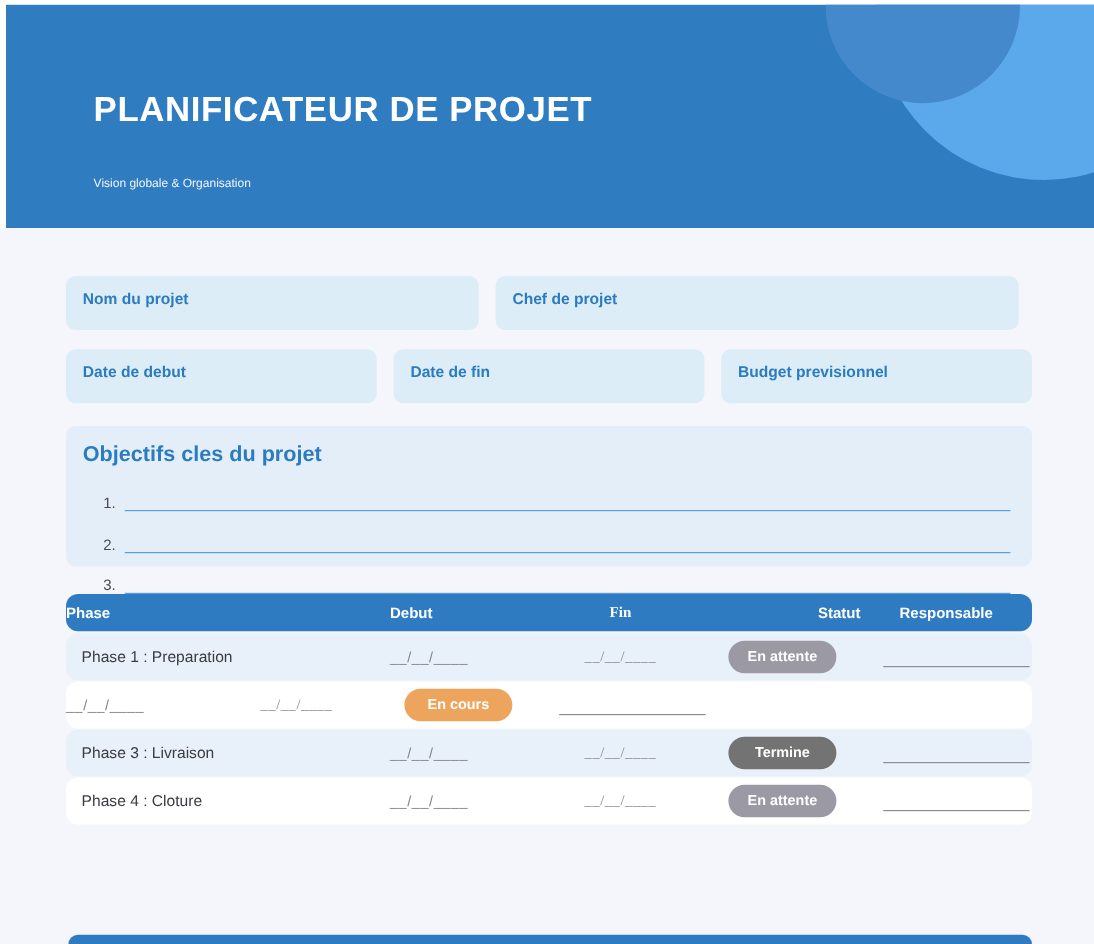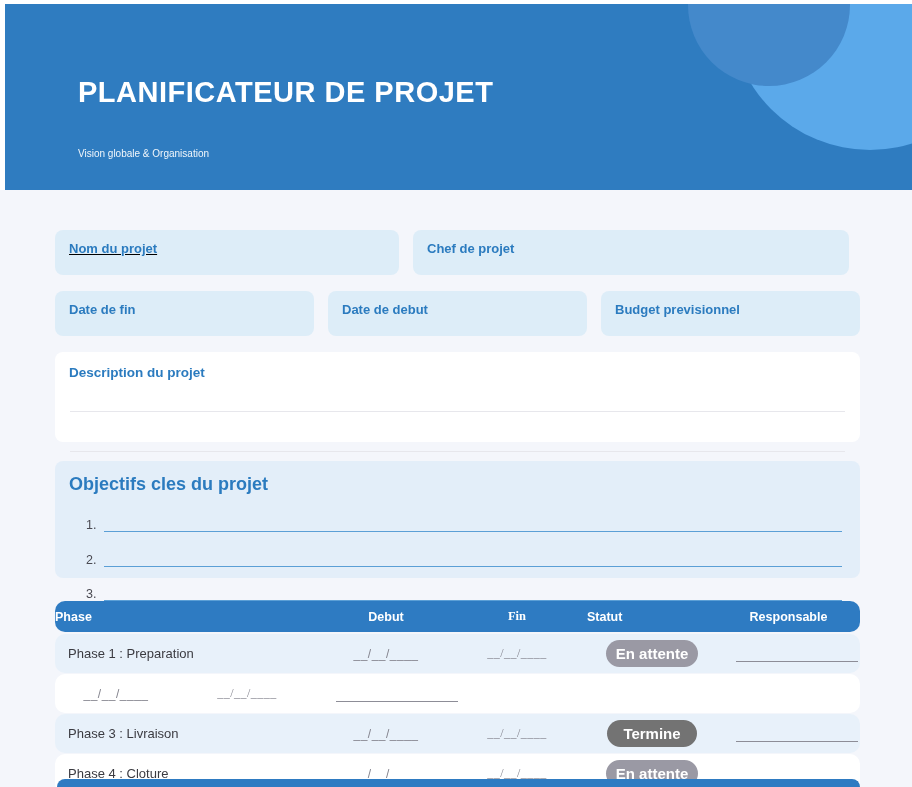--- a/index.html
+++ b/index.html
@@ -21,21 +21,21 @@
   .hero-subtitle{position:absolute;left:73px;top:144px;color:rgba(255,255,255,.93);font-size:10px;}
 
   
   .body-area{position:absolute;top:190px;left:0;right:0;bottom:0;background:var(--page-bg);padding-left:55px;}
   .content{width:805px;}
 
   .field-row{display:flex;gap:14px;}
   .field-row.r1{margin-top:40px;}
   .field-row.r2{margin-top:16px;}
   .field{background:var(--field-bg);border-radius:8px;height:45px;padding:11px 14px;}
-  .field.w1{width:344px;text-decoration:underline;} .field.w2{width:436px;} .field.w3{width:259px;}
+  .field.w1{width:344px;} .field.w2{width:436px;} .field.w3{width:259px;}
   .field-label{color:var(--label-blue);font-size:13px;font-weight:bold;}
 
   .desc-card{margin-top:16px;background:#ffffff;border-radius:8px;height:90px;padding:13px 14px;}
   .card-title{color:var(--label-blue);font-size:13.5px;font-weight:bold;}
   .desc-line{border-bottom:1px solid #e7e7ec;height:0;margin:0 1px;}
   .desc-line.l1{margin-top:31px;} .desc-line.l2{margin-top:39px;}
 
   .obj-card{margin-top:19px;background:var(--section-light-bg);border-radius:8px;height:117px;padding:13px 14px;overflow:visible;}
   .obj-card .card-title{font-size:18px;}
   .obj-item{display:flex;align-items:flex-end;margin-left:17px;margin-right:4px;}
@@ -45,28 +45,28 @@
 
   
   .tbl{margin-top:23px;}
   .tbl-header{display:flex;background:var(--table-header-bg);border-radius:10px;height:31px;align-items:center;color:#fff;font-size:12.5px;font-weight:bold;}
   .tbl-row{display:flex;align-items:center;height:39px;border-radius:10px;margin-top:1px;font-size:13px;color:var(--text-dark);}
   .tbl-row:nth-child(odd){background:#ffffff;}
   .tbl-row:nth-child(even){background:var(--row-stripe);}
   .tbl-header{margin-bottom:2px;}
   .col-phase{width:270px;padding-left:13px;}
   .tbl-header .col-phase{text-align:left;padding-left:0;}
-  .col-debut{width:122px;text-align:center;}
+  .col-debut{width:122px;text-align:left;}
   .col-fin{width:140px;text-align:center;font-family:Liberation Serif, serif;}
   .col-statut{width:130px;display:flex;justify-content:center;}
-  .tbl-header .col-statut{display:block;text-align:left;}
+  .tbl-header .col-statut{display:block;text-align:right;}
   .col-resp{width:143px;display:flex;justify-content:flex-end;padding-right:2px;}
   .tbl-header .col-resp{display:block;text-align:center;padding-right:0;}
   .date-ph{color:var(--placeholder-gray);font-size:12px;letter-spacing:.5px;}
-  .badge{min-width:90px;height:27px;line-height:27px;border-radius:14px;color:#fff;font-size:15px;font-weight:bold;text-align:center;padding:0 10px;}
+  .badge{min-width:90px;height:27px;line-height:27px;border-radius:14px;color:#fff;font-size:12px;font-weight:bold;text-align:center;padding:0 10px;}
   .resp-line{width:122px;border-bottom:1.5px solid #8d8d97;height:16px;}
 
   .next-peek{position:absolute;left:57px;bottom:0;width:803px;height:8px;background:var(--table-header-bg);border-radius:8px 8px 0 0;}
 </style>
 </head>
 <body>
 
 <div class="hero">
   <div class="circle light"></div>
   <div class="circle medium"></div>
@@ -81,35 +81,30 @@
       <div class="field w1">
         <div class="field-label">Nom du projet</div>
       </div>
       <div class="field w2">
         <div class="field-label">Chef de projet</div>
       </div>
     </div>
 
     <div class="field-row r2">
       <div class="field w3">
-        <div class="field-label">Date de fin</div>
+        <div class="field-label">Date de debut</div>
       </div>
       <div class="field w3">
-        <div class="field-label">Date de debut</div>
+        <div class="field-label">Date de fin</div>
       </div>
       <div class="field w3">
         <div class="field-label">Budget previsionnel</div>
       </div>
     </div>
 
-    <div class="desc-card">
-      <div class="card-title">Description du projet</div>
-      <div class="desc-line l1"></div>
-      <div class="desc-line l2"></div>
-    </div>
 
     <div class="obj-card">
       <div class="card-title">Objectifs cles du projet</div>
       <div class="obj-item i1">
         <span class="obj-num">1.</span>
         <span class="obj-line"></span>
       </div>
       <div class="obj-item i2">
         <span class="obj-num">2.</span>
         <span class="obj-line"></span>
@@ -137,20 +132,23 @@
             <span class="badge" style="background-color: rgb(154, 153, 164);">En attente</span>
           </div>
         <div class="col-resp">
             <span class="resp-line"></span>
           </div>
       </div>
 
       <div class="tbl-row">
         <div class="col-debut date-ph">__/__/____</div>
         <div class="col-fin date-ph">__/__/____</div>
+        <div class="col-statut">
+            <span class="badge" style="background-color: rgb(237, 165, 94);">En cours</span>
+          </div>
         <div class="col-resp">
             <span class="resp-line"></span>
           </div>
       </div>
 
       <div class="tbl-row">
         <div class="col-phase">Phase 3 : Livraison</div>
         <div class="col-debut date-ph">__/__/____</div>
         <div class="col-fin date-ph">__/__/____</div>
         <div class="col-statut">

